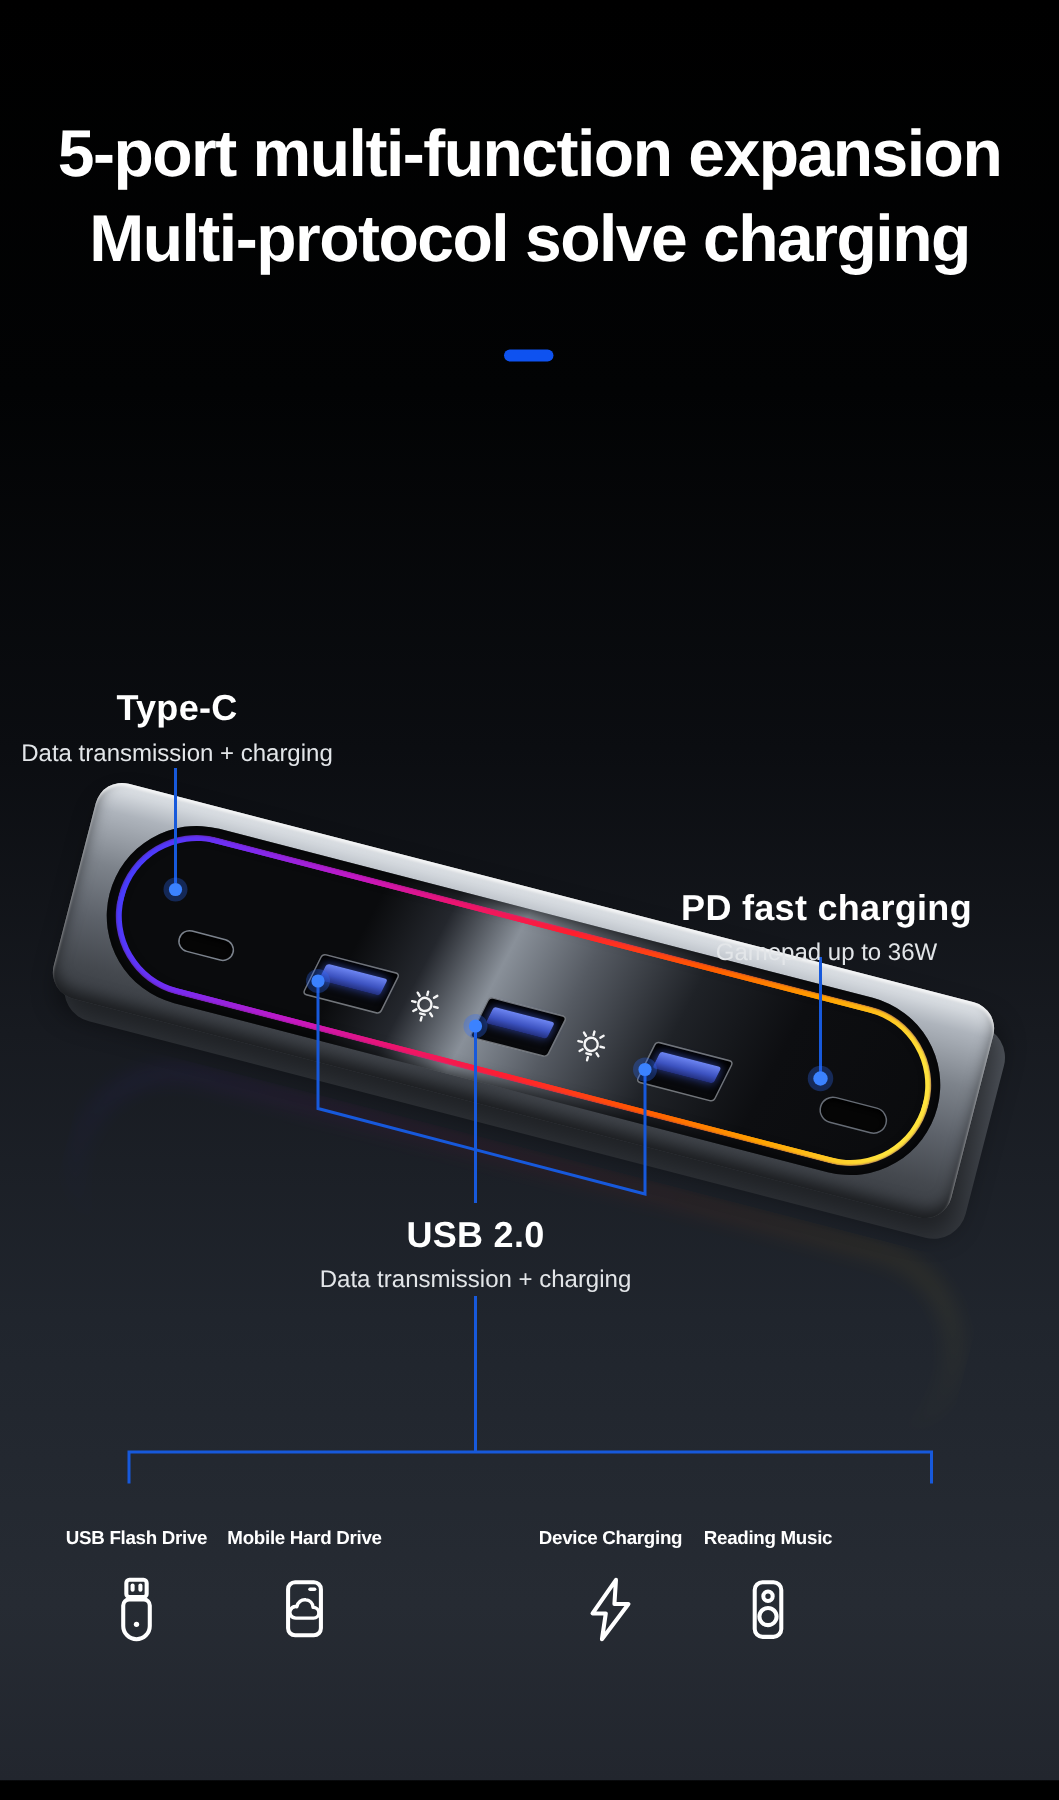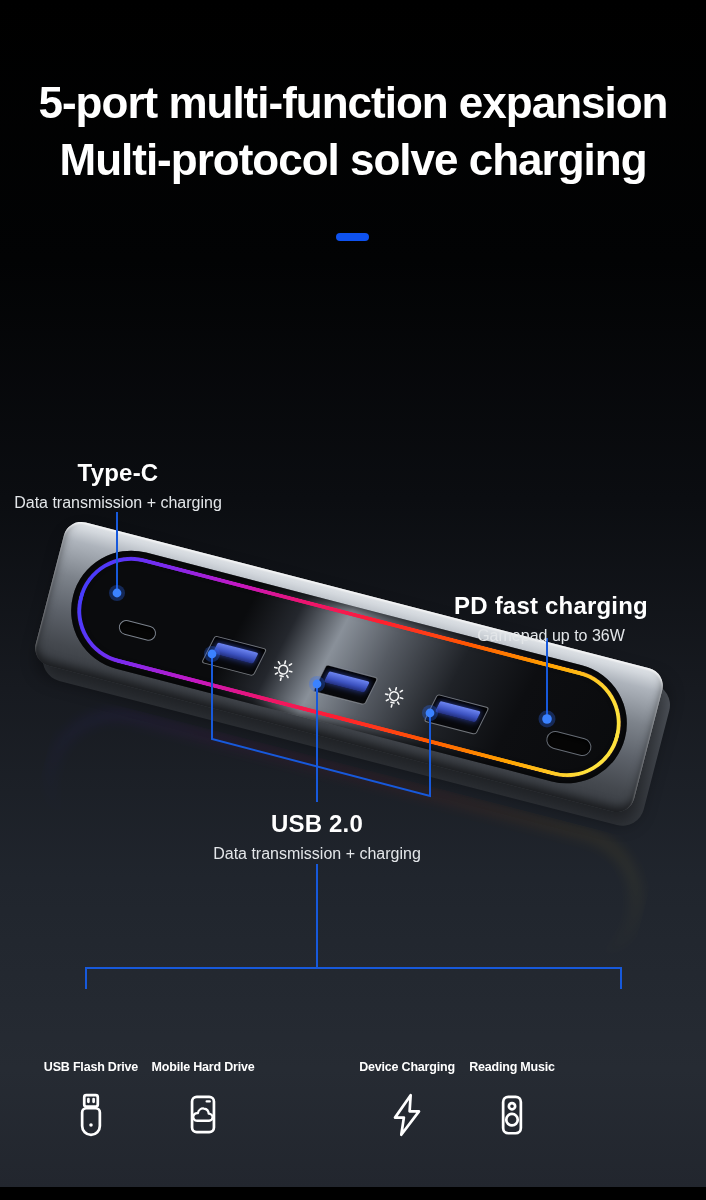--- a/index.html
+++ b/index.html
@@ -81,21 +81,21 @@
   .device-reflection{
     position:absolute;left:34px;top:766px;width:618px;height:150px;
     transform:rotate(14.5deg);opacity:.33;filter:blur(7px);
     -webkit-mask-image:linear-gradient(180deg,rgba(0,0,0,.9),transparent 85%);
     mask-image:linear-gradient(180deg,rgba(0,0,0,.9),transparent 85%);
   }
   .device-reflection .ring{inset:6px;filter:blur(2px);}
   
   .lines-svg{position:absolute;left:0;top:0;width:706px;height:1200px;pointer-events:none;}
   
-  .footer-item{position:absolute;width:110px;text-align:center;top:1060px;}
+  .footer-item{position:absolute;width:110px;text-align:center;top:1018px;}
   .footer-item .f-label{color:#fff;font-size:12.5px;font-weight:700;letter-spacing:-.2px;white-space:nowrap;}
   .footer-item .f-icon{margin-top:16px;display:inline-block;}
   .fi-0{left:36px;} .fi-1{left:148px;} .fi-2{left:247px;} .fi-3{left:352px;} .fi-4{left:457px;} .fi-5{left:560px;}
   .icon-stroke{stroke:#fff;stroke-width:2.6;fill:none;stroke-linecap:round;stroke-linejoin:round;}
 </style>
 </head>
 <body>
 
 <div class="page">
 

